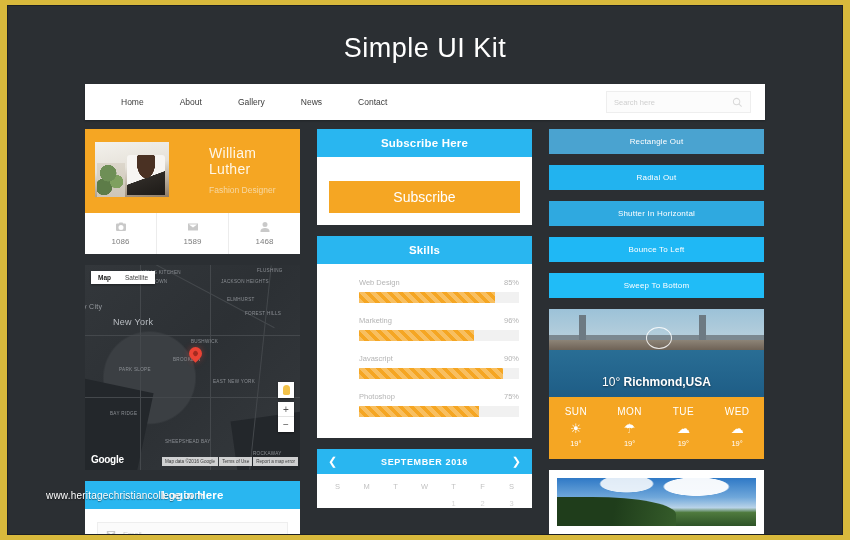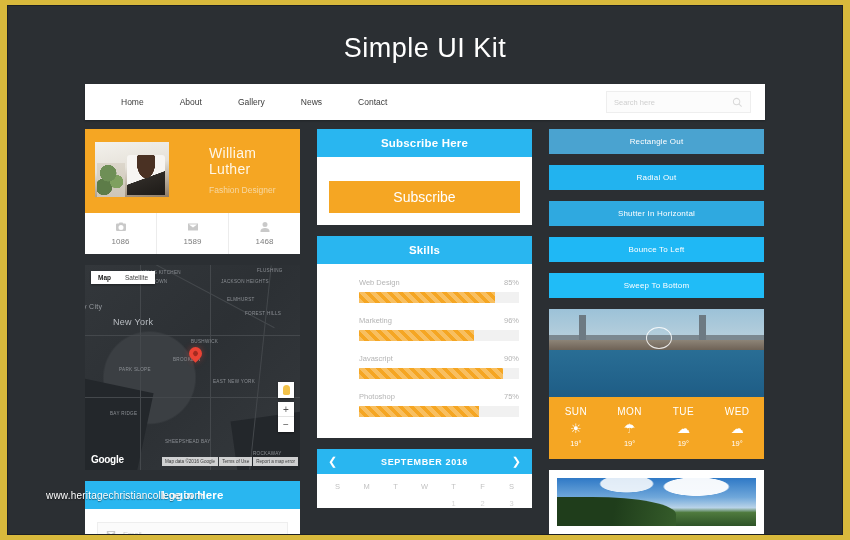--- a/index.html
+++ b/index.html
@@ -521,20 +521,24 @@
         <div class="hbtn" style="background:#1fb8f5">Bounce To Left</div>
         <div class="hbtn" style="background:#20bcf7">Sweep To Bottom</div>
 
         <div>
           <div class="weather-img">
             <div class="w-bridge"></div>
             <div class="w-tower" style="left:30px"></div>
             <div class="w-tower" style="left:150px"></div>
             <div class="w-city"></div>
             <div class="w-circle"></div>
+            <div class="w-loc">
+              <span>10°</span>
+              <b>Richmond,USA</b>
+            </div>
           </div>
           <div class="w-forecast">
             <div class="w-day">
               <div class="d">SUN</div>
               <div class="i">☀</div>
               <div class="t">19°</div>
             </div>
             <div class="w-day">
               <div class="d">MON</div>
               <div class="i">☂</div>

